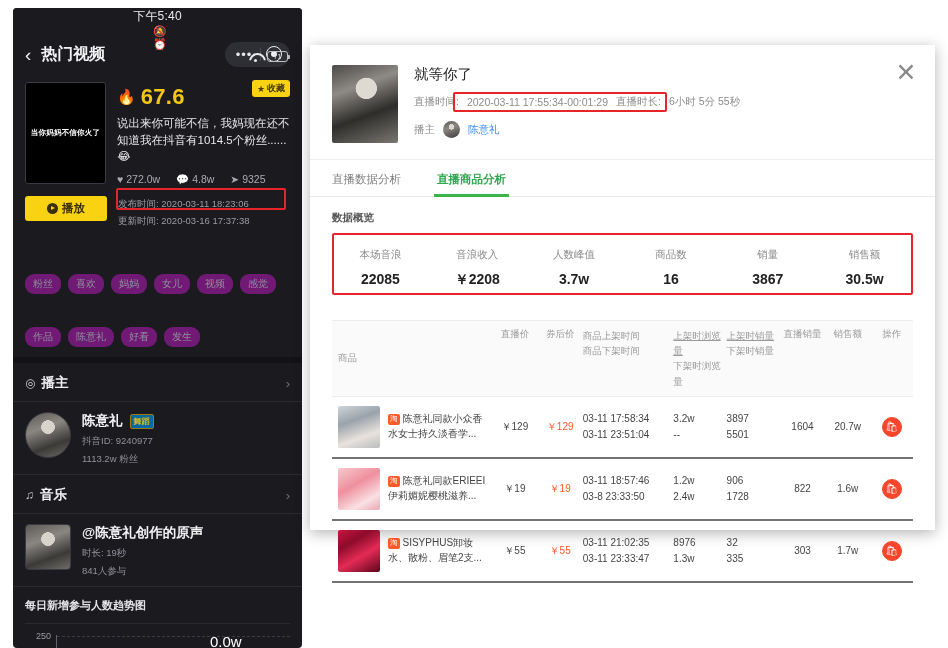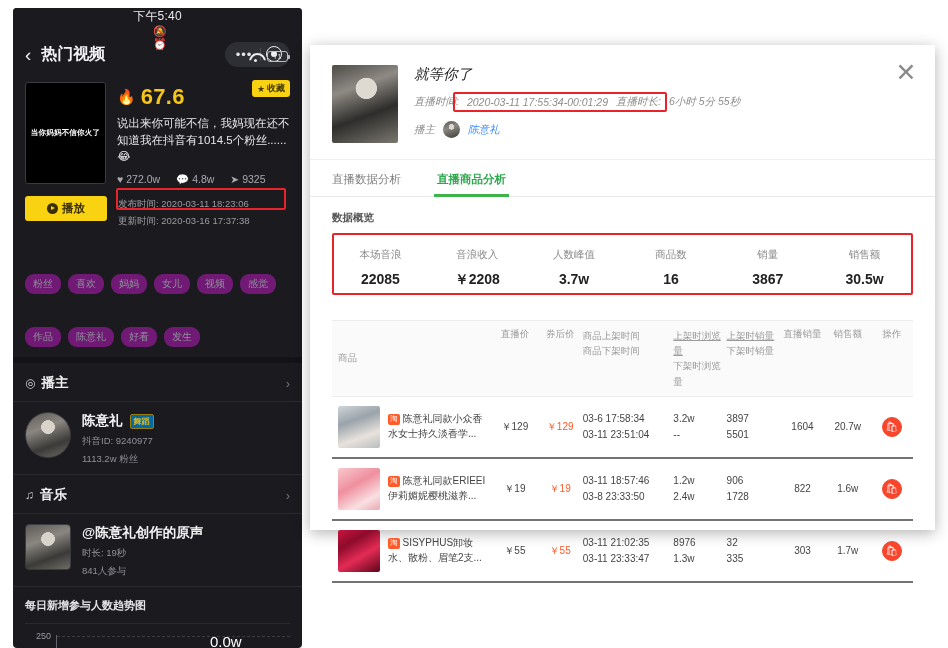--- a/index.html
+++ b/index.html
@@ -164,21 +164,21 @@
     position:absolute; right:17px; top:16px; width:24px; height:24px;
     color:#8a8a8a; font-size:25px; line-height:22px; text-align:center; font-weight:300;
   }
   .dlg-head { display:flex; padding: 20px 22px 16px 22px; border-bottom:1px solid #eee; }
   .dlg-cover {
     width:66px;height:78px;flex:0 0 auto; border-radius:2px;
     background:
       radial-gradient(circle at 52% 30%, #ded9d1 0 16%, transparent 17%),
       linear-gradient(160deg,#4d4b47 0%,#8e8a84 30%,#2e2d2b 62%,#7a776f 100%);
   }
-  .dlg-info { padding-left:16px; flex:1; position:relative;font-style:italic; }
+  .dlg-info { padding-left:16px; flex:1; position:relative; }
   .dlg-title { font-size:14.5px; color:#222; font-weight:400; }
   .dlg-line { font-size:10.5px; color:#8c8c8c; margin-top:11px; display:flex; align-items:center; }
   .dlg-line .val { color:#8c8c8c; }
   .redbox-live {
     position:absolute; left:55px; top:27px; width:214px; height:20px;
     border:2px solid #e8232a; border-radius:2px; pointer-events:none;
   }
   .dlg-host { font-size:10.5px; color:#8c8c8c; margin-top:12px; display:flex; align-items:center; gap:8px;}
   .host-av {
     width:17px;height:17px;border-radius:50%;
@@ -472,21 +472,21 @@
         <div class="c-prod">
           <div class="p-img a"></div>
           <div class="p-txt">
             <span class="tb-tag">淘</span><span>陈意礼同款小众香</span><br>
             <span>水女士持久淡香学...</span>
           </div>
         </div>
         <div class="c-lp">￥129</div>
         <div class="c-cp">￥129</div>
         <div class="c-time">
-          <span>03-6 17:58:34</span>
+          <span>03-11 17:58:34</span>
           <span>03-11 23:51:04</span>
         </div>
         <div class="c-pv">
           <span>3.2w</span>
           <span>--</span>
         </div>
         <div class="c-sv">
           <span>3897</span>
           <span>5501</span>
         </div>

